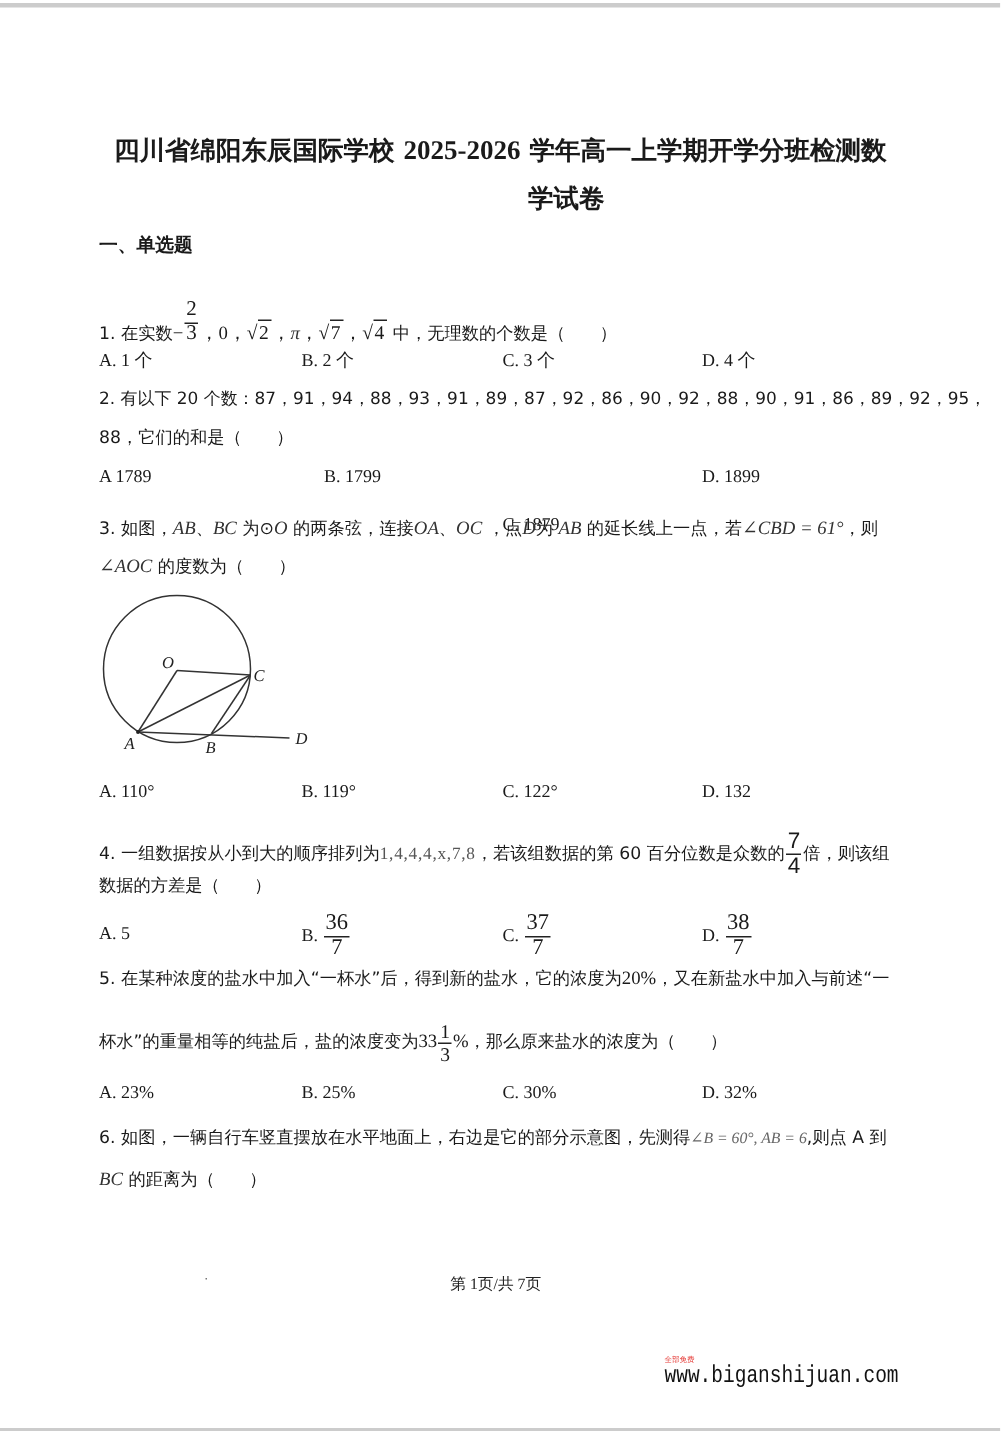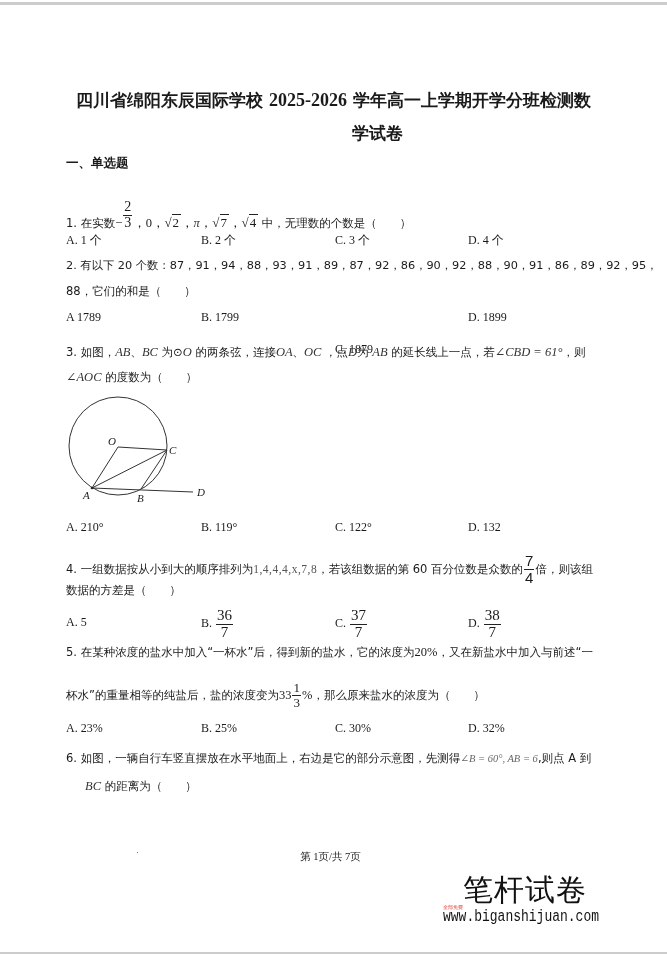--- a/index.html
+++ b/index.html
@@ -65,21 +65,21 @@
     <span class="opt" style="left:66px;">A. 1 个</span>
     <span class="opt" style="left:201px;">B. 2 个</span>
     <span class="opt" style="left:335px;">C. 3 个</span>
     <span class="opt" style="left:468px;">D. 4 个</span>
   </div>
 
   <div class="line" style="top:258px; font-size:11.3px;">2. 有以下 20 个数：87，91，94，88，93，91，89，87，92，86，90，92，88，90，91，86，89，92，95，</div>
   <div class="line" style="top:283px;">88，它们的和是（　　）</div>
   <div class="opts" style="top:309px;text-align:center;">
     <span class="opt" style="left:66px;">A  1789</span>
-    <span class="opt" style="left:201px;">B. 1799</span>
+    <span class="opt" style="left:216px;">B. 1799</span>
     <span class="opt" style="left:335px;margin-top:32px;">C. 1879</span>
     <span class="opt" style="left:468px;">D. 1899</span>
   </div>
 
   <div class="line" style="top:344px;">
     <span>3. 如图，</span><span class="mi">AB</span><span>、</span><span class="mi">BC</span><span> 为⊙</span><span class="mi">O</span><span> 的两条弦，连接</span><span class="mi">OA</span><span>、</span><span class="mi">OC</span><span> ，点</span><span class="mi">D</span><span>为 </span><span class="mi">AB</span><span> 的延长线上一点，若</span><span class="mi">∠CBD = 61°</span><span>，则</span>
   </div>
   <div class="line" style="top:369px;">
     <span class="mi">∠AOC</span><span> 的度数为（　　）</span>
   </div>
@@ -95,21 +95,21 @@
       <circle cx="37" cy="93" r="1.3" fill="#222"></circle>
       <text x="53" y="50">O</text>
       <text x="114" y="59">C</text>
       <text x="28" y="104">A</text>
       <text x="82" y="107">B</text>
       <text x="142" y="101">D</text>
     </svg>
   </div>
 
   <div class="opts" style="top:519px;">
-    <span class="opt" style="left:66px;">A. 210°</span>
+    <span class="opt" style="left:66px;">A. 110°</span>
     <span class="opt" style="left:201px;">B. 119°</span>
     <span class="opt" style="left:335px;">C. 122°</span>
     <span class="opt" style="left:468px;">D. 132</span>
   </div>
 
   <div class="line" style="top:553px;">
     <span>4. 一组数据按从小到大的顺序排列为</span><span class="light">1,4,4,4,x,7,8</span><span>，若该组数据的第 60 百分位数是众数的</span><span class="frac big"><span class="n">7</span><span class="d">4</span></span><span>倍，则该组</span>
   </div>
   <div class="line" style="top:582px;text-align:center;">数据的方差是（　　）</div>
   <div class="opts" style="top:608px; height:28px;">
@@ -128,25 +128,24 @@
   <div class="opts" style="top:720px;padding-left:42px;">
     <span class="opt" style="left:66px;">A.  23%</span>
     <span class="opt" style="left:201px;">B.  25%</span>
     <span class="opt" style="left:335px;">C.  30%</span>
     <span class="opt" style="left:468px;">D.  32%</span>
   </div>
 
   <div class="line" style="top:750px;">
     <span>6. 如图，一辆自行车竖直摆放在水平地面上，右边是它的部分示意图，先测得</span><span class="mi" style="font-size:10.5px; color:#666;font-style:italic;">∠B = 60°, AB = 6</span><span>,则点 A 到</span>
   </div>
-  <div class="line" style="top:778px;margin-left:19px;">
+  <div class="line" style="top:778px;">
     <span class="mi">BC</span><span> 的距离为（　　）</span>
   </div>
 
   <div class="dot"></div>
   <div class="footer">第 1页/共 7页</div>
 
-  <div class="wm-brand">笔杆试卷</div>
   <div class="wm-badge" style="color: rgb(229, 57, 53);">全部免费</div>
   <div class="wm-url">www.biganshijuan.com</div>
 
   <div class="bottomline"></div>
 </div>
 
 </body></html>

